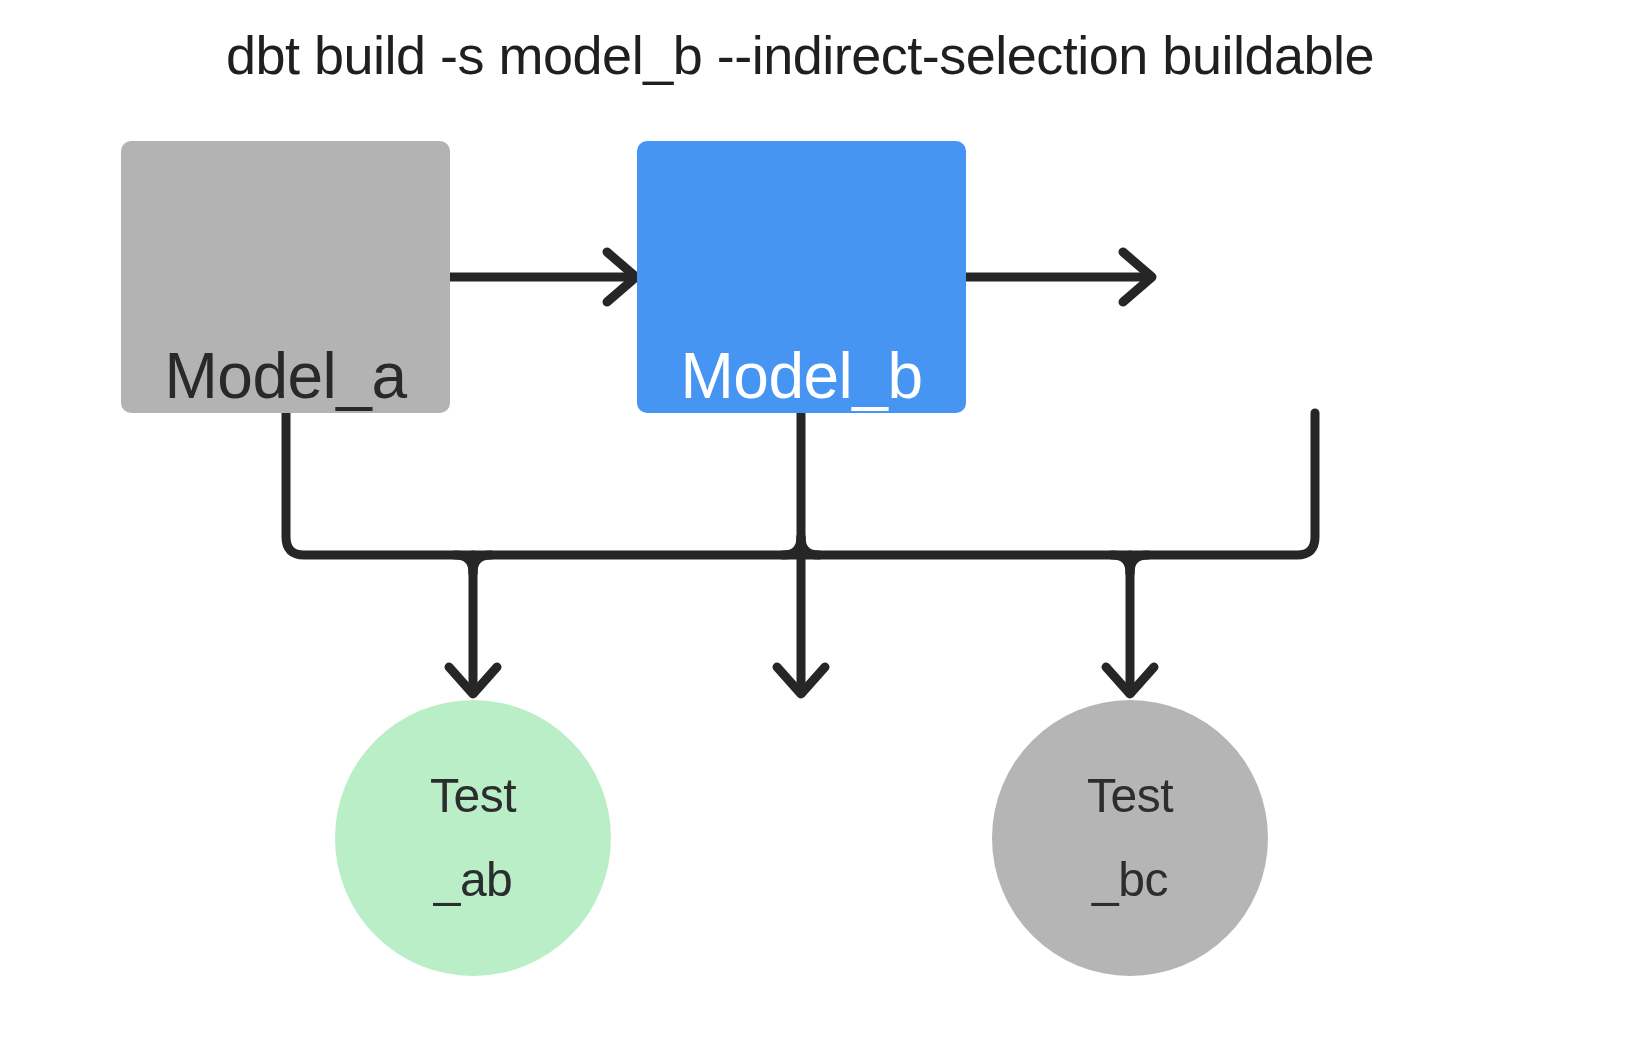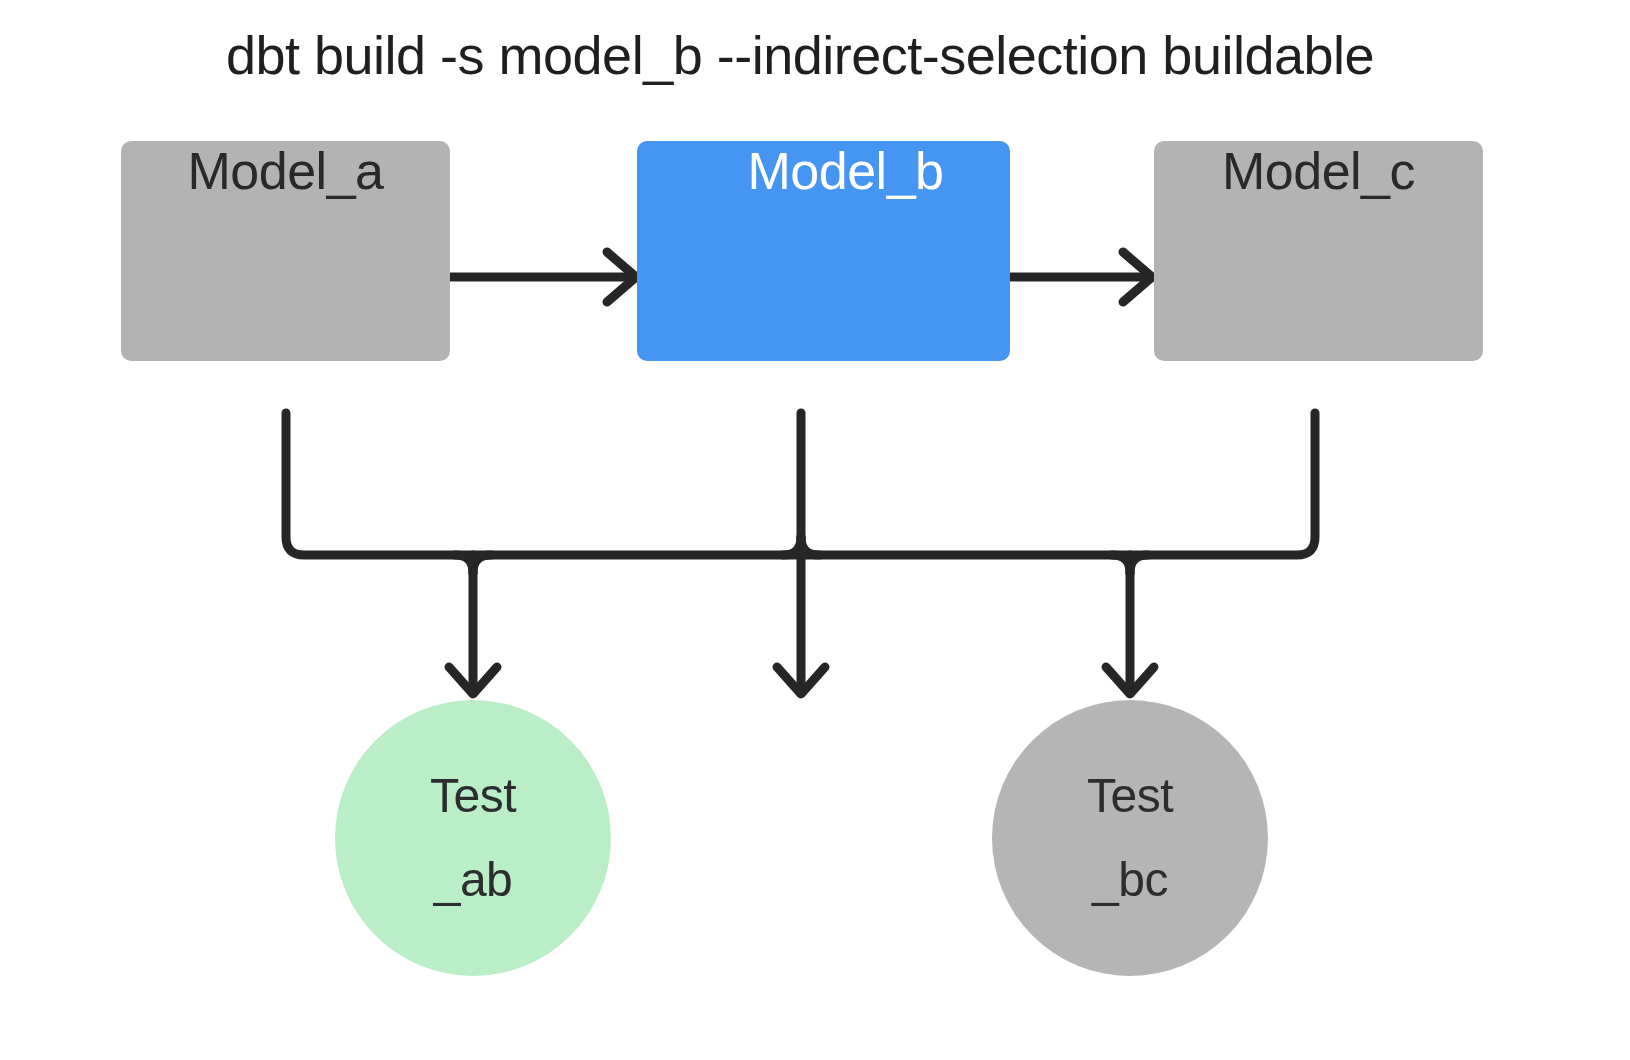--- a/index.html
+++ b/index.html
@@ -32,33 +32,33 @@
     left: 0;
     top: 0;
     width: 1630px;
     height: 1060px;
     pointer-events: none;
   }
   .model-node {
     position: absolute;
     top: 141px;
     width: 329px;
-    height: 220px;
+    height: 272px;
     border-radius: 10px;
     display: flex;
-    align-items: flex-start;
+    align-items: flex-end;
     justify-content: center;
-    font-size: 52px;
+    font-size: 64px;
     letter-spacing: -0.5px;
     color: #28292b;
   }
   .model-node.unselected { background: #b3b3b3; }
   .model-node.selected   { background: #4795f2; color: #ffffff; }
   .model-a { left: 121px; }
-  .model-b { left: 637px; padding-left: 44px; }
+  .model-b { left: 637px; }
   .model-c { left: 1154px; }
 
   .test-node {
     position: absolute;
     top: 700px;
     width: 276px;
     height: 276px;
     border-radius: 50%;
     display: flex;
     flex-direction: column;
@@ -116,23 +116,20 @@
   </svg>
 
   <div class="model-node model-a unselected">
     <span>Model_a</span>
   </div>
 
   <div class="model-node model-b selected">
     <span>Model_b</span>
   </div>
 
-  <div class="model-node model-c unselected">
-    <span>Model_c</span>
-  </div>
 
   <div class="test-node test-ab">
     <span class="test-line">Test</span>
     <span class="test-line">_ab</span>
   </div>
 
 
   <div class="test-node test-bc">
     <span class="test-line">Test</span>
     <span class="test-line">_bc</span>

